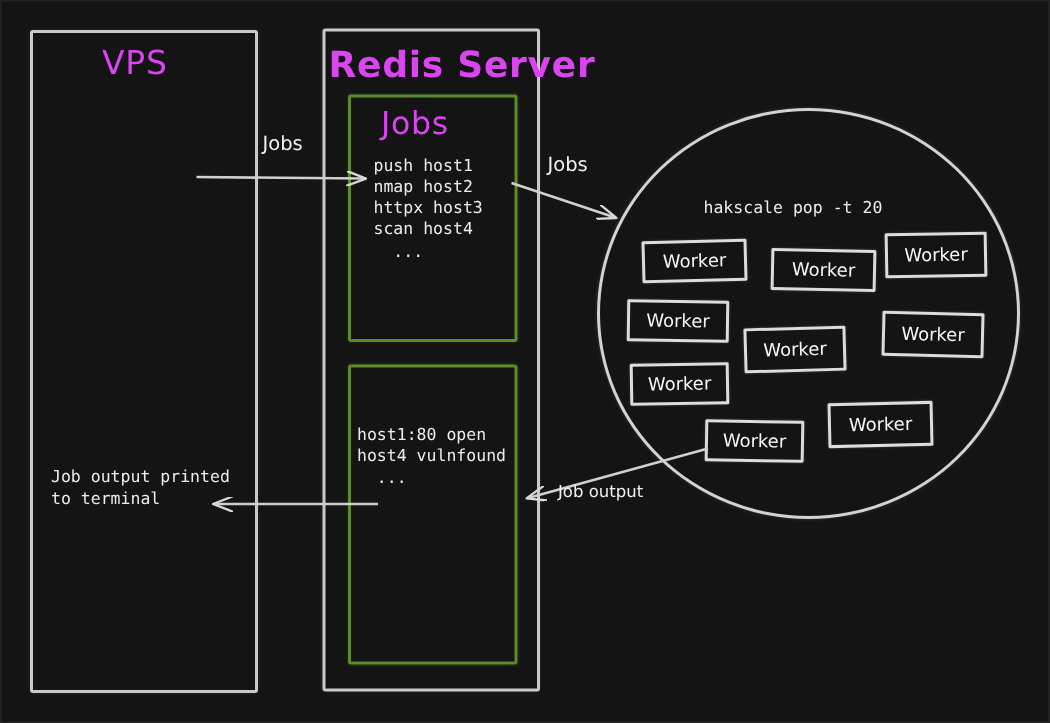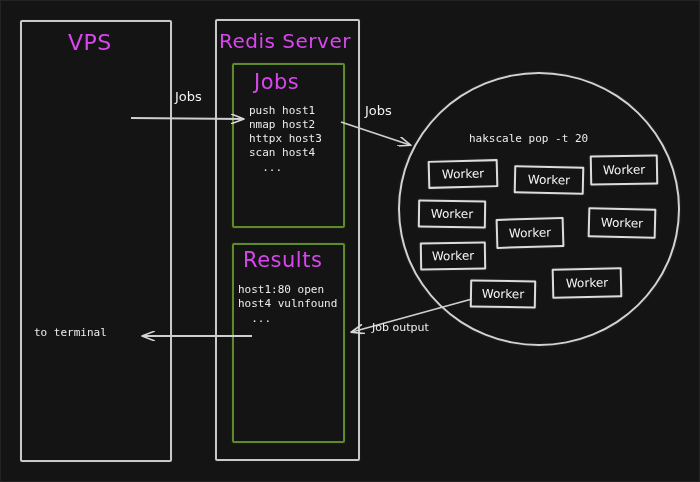--- a/index.html
+++ b/index.html
@@ -93,35 +93,35 @@
     pointer-events: none;
   }
 </style>
 </head>
 <body>
 
 <div id="canvas">
 
   <div class="box" style="left:20px; top:20px; width:152px; height:442px;"></div>
   <div class="title" style="left:68px; top:30px; font-size:22px;">VPS</div>
+  <div class="mono" style="left:34px; top:311px; font-size:11px;">Job output printed</div>
   <div class="mono" style="left:34px; top:326px; font-size:11px;">to terminal</div>
 
   <div class="box" style="left:215px; top:19px; width:145px; height:442px;"></div>
-  <div class="title" style="left:219px; top:29px; font-size:20px;">Redis Server</div>
+  <div class="title" style="left:219px; top:29px; font-size:24px;font-weight:bold;">Redis Server</div>
 
   <div class="greenbox" style="left:232px; top:63px; width:113px; height:165px;"></div>
   <div class="title" style="left:254px; top:70px; font-size:21px;">Jobs</div>
   <div class="mono" style="left:249px; top:104px; font-size:11px;">push host1</div>
   <div class="mono" style="left:249px; top:118px; font-size:11px;">nmap host2</div>
   <div class="mono" style="left:249px; top:132px; font-size:11px;">httpx host3</div>
   <div class="mono" style="left:249px; top:146px; font-size:11px;">scan host4</div>
   <div class="mono" style="left:249px; top:161px; font-size:11px;">  ...</div>
 
   <div class="greenbox" style="left:232px; top:243px; width:113px; height:200px;"></div>
-  <div class="title" style="left:243px; top:248px; font-size:21px;">Results</div>
   <div class="mono" style="left:238px; top:283px; font-size:11px;">host1:80 open</div>
   <div class="mono" style="left:238px; top:297px; font-size:11px;">host4 vulnfound</div>
   <div class="mono" style="left:238px; top:312px; font-size:11px;">  ...</div>
 
   <div class="circle" style="left:398px; top:72px; width:282px; height:274px;"></div>
   <div class="mono" style="left:469px; top:132px; font-size:11px;">hakscale pop -t 20</div>
 
   <div id="worker-container">
       <div class="worker" style="left: 428px; top: 160px; width: 70px; height: 28px; transform: rotate(-1.5deg);">
         <span>Worker</span>

